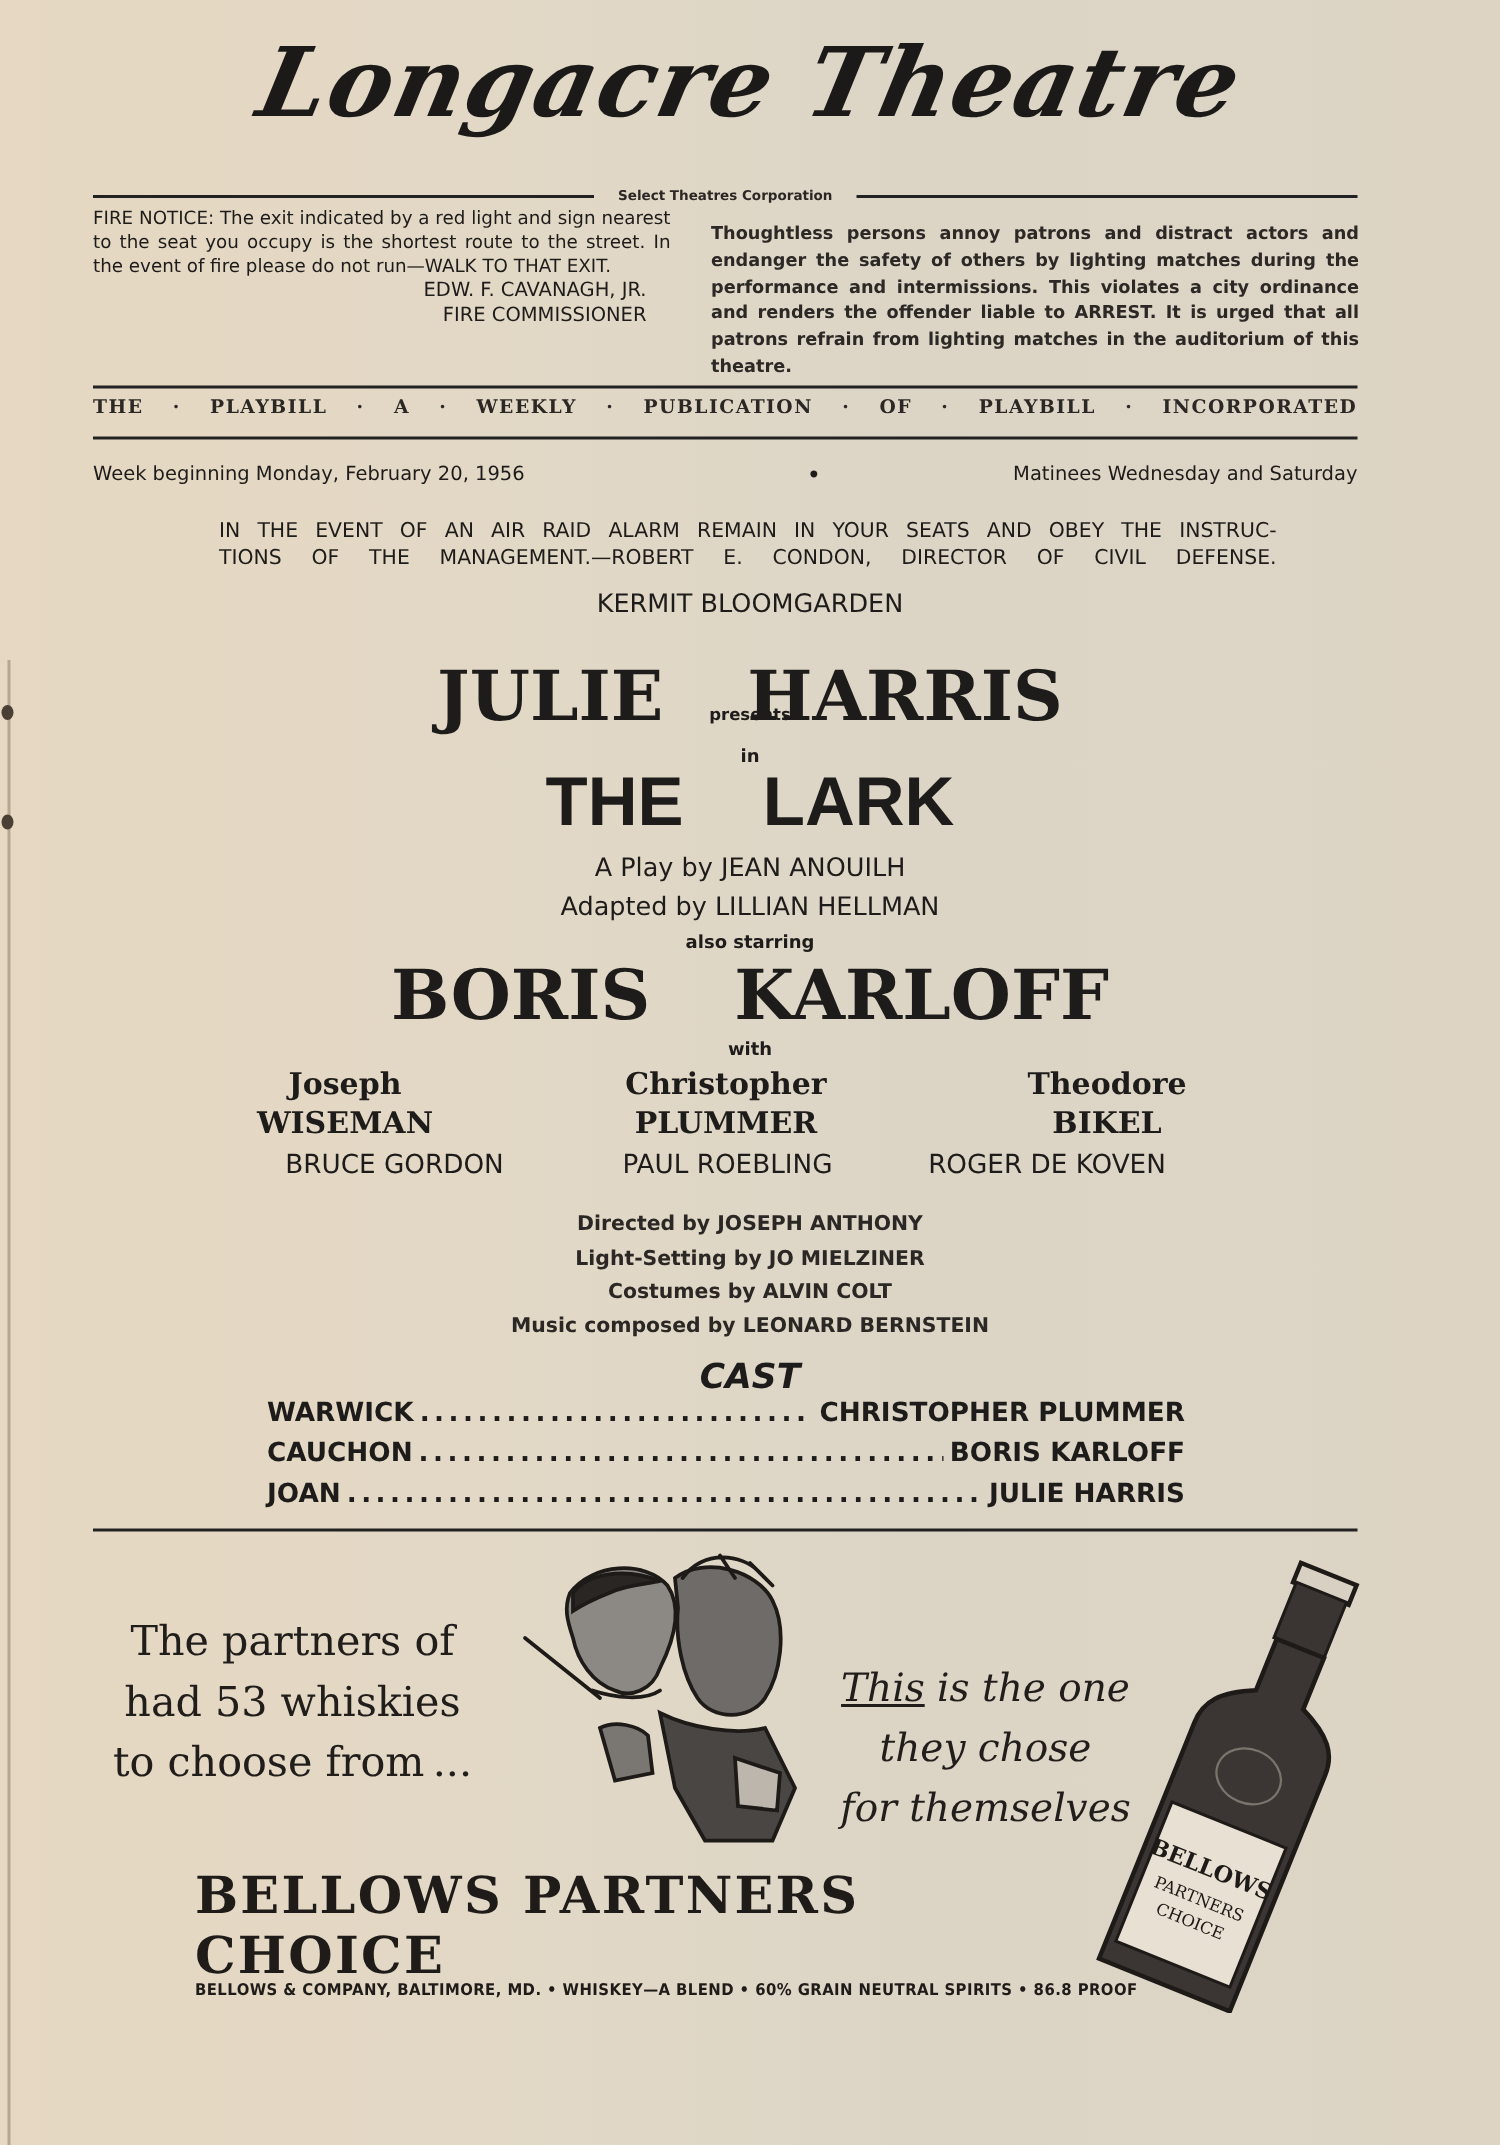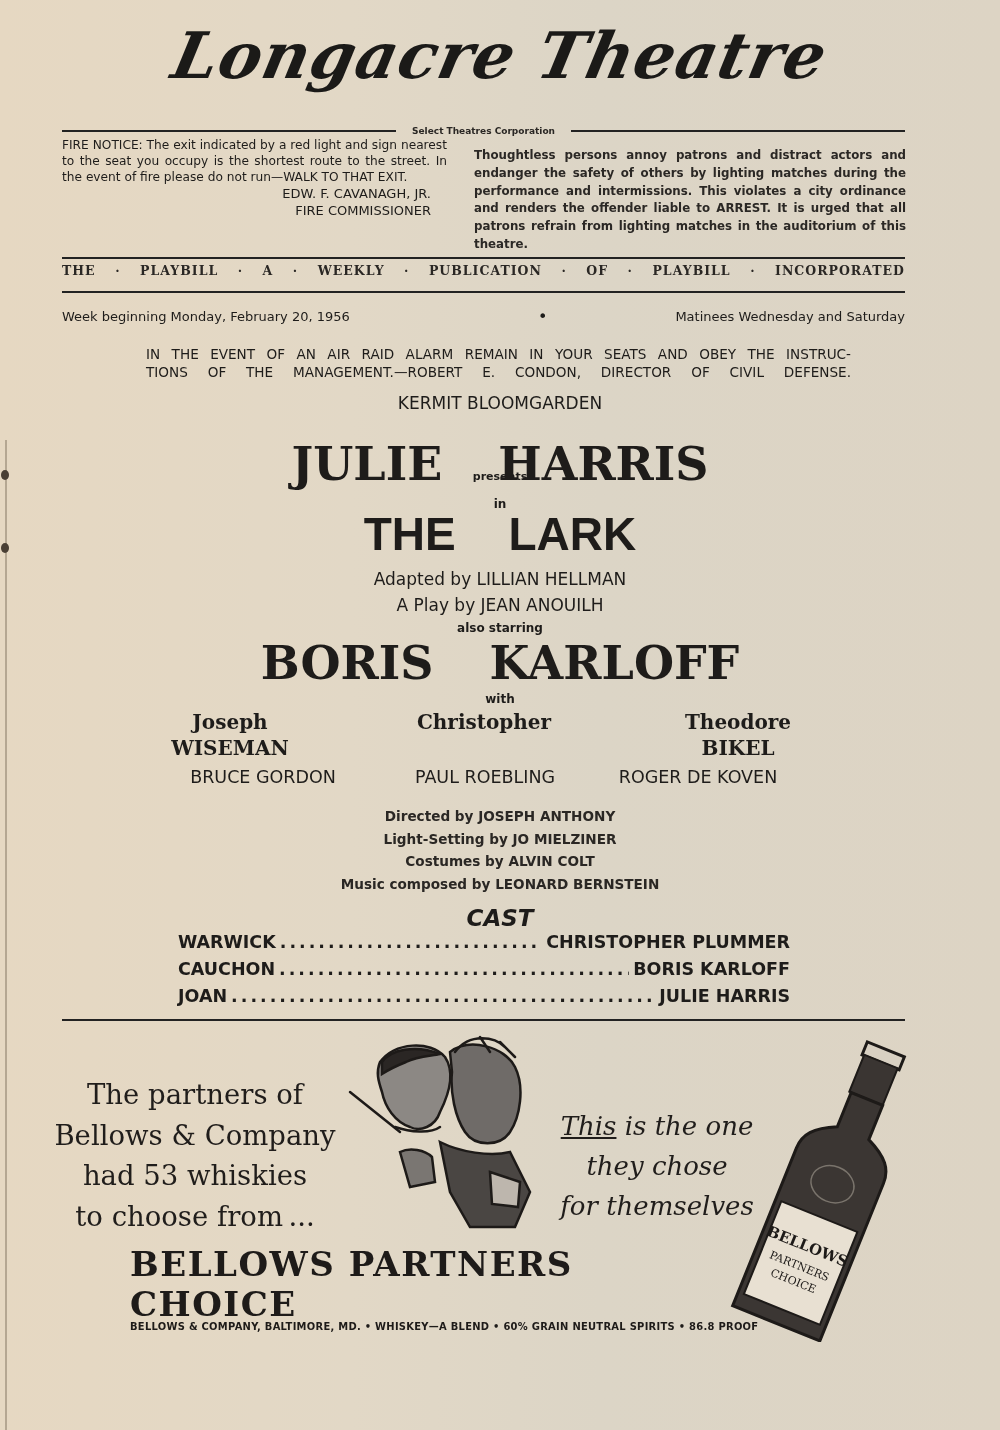--- a/index.html
+++ b/index.html
@@ -124,33 +124,34 @@
   <div>IN THE EVENT OF AN AIR RAID ALARM REMAIN IN YOUR SEATS AND OBEY THE INSTRUC-</div>
   <div>TIONS OF THE MANAGEMENT.—ROBERT E. CONDON, DIRECTOR OF CIVIL DEFENSE.</div>
 </div>
 
 <div class="abs center producer">KERMIT BLOOMGARDEN</div>
 <div class="abs center presents">presents</div>
 <div class="abs center star1">JULIE HARRIS</div>
 <div class="abs center in">in</div>
 <div class="abs center play-title">THE LARK</div>
 <div class="abs center author">
+  <div>A Play by JEAN ANOUILH</div>
   <div>Adapted by LILLIAN HELLMAN</div>
-  <div>A Play by JEAN ANOUILH</div>
 </div>
 <div class="abs center also">also starring</div>
 <div class="abs center star2">BORIS KARLOFF</div>
 <div class="abs center with">with</div>
 
 <div class="abs costar" style="left:120px">
   <div>Joseph</div>
   <div>WISEMAN</div>
 </div>
 <div class="abs costar" style="left:374px">
   <div>Christopher</div>
+  <div>PLUMMER</div>
 </div>
 <div class="abs costar" style="left:628px">
   <div>Theodore</div>
   <div>BIKEL</div>
 </div>
 
 <div class="abs support" style="left:148px">BRUCE GORDON</div>
 <div class="abs support" style="left:370px">PAUL ROEBLING</div>
 <div class="abs support" style="left:583px">ROGER DE KOVEN</div>
 
@@ -177,21 +178,20 @@
     <span>JOAN</span>
     <span class="dots"></span>
     <span>JULIE HARRIS</span>
   </div>
 </div>
 
 <div class="abs rule-full" style="top:1019px"></div>
 
 <div class="abs ad-left">
   <div>The partners of</div>
-  <div>Bellows &amp; Company</div>
   <div>had 53 whiskies</div>
   <div>to choose from ...</div>
 </div>
 
 <div class="abs" style="left:340px; top:1032px; width:205px; height:200px;">
   <svg width="205" height="200" viewBox="0 0 205 200">
     <g fill="none" stroke="#1d1a18" stroke-width="2.5" stroke-linecap="round">
       <path d="M40 30 C55 10 90 8 105 25 C115 40 110 60 100 80 C95 95 80 100 70 95 C55 90 45 75 42 60 C38 48 36 40 40 30Z" fill="#8c8884"></path>
       <path d="M42 30 C50 18 75 12 100 22 C92 24 78 24 66 30 C56 34 48 38 42 42Z" fill="#2a2624"></path>
       <path d="M10 60 L60 100"></path>

